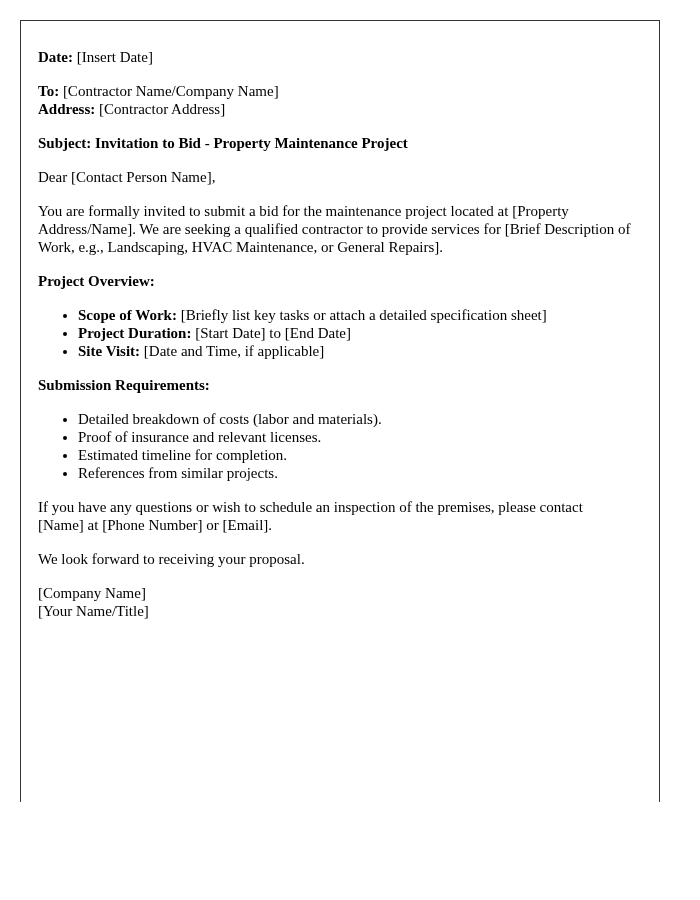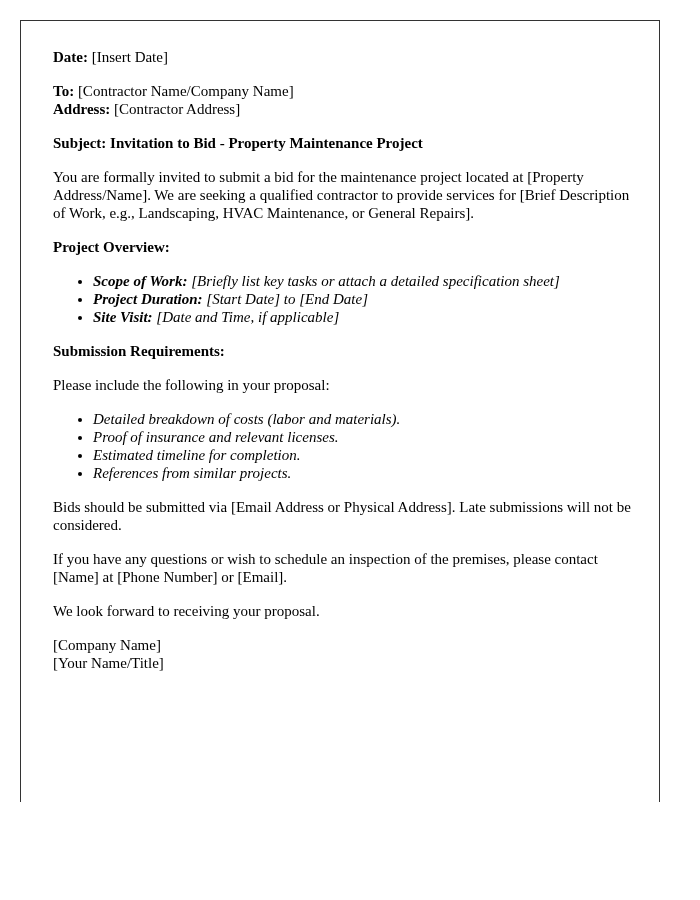--- a/index.html
+++ b/index.html
@@ -5,67 +5,66 @@
   html, body { margin: 0; padding: 0; background: #ffffff; }
   body { width: 700px; height: 900px; position: relative; overflow: hidden; }
   .letter {
     position: absolute;
     left: 20px; top: 20px;
     width: 640px; height: 782px;
     border-left: 1px solid #333;
     border-right: 1px solid #333;
     border-top: 1px solid #333;
     box-sizing: border-box;
-    padding: 27px 28px 0 32px;
+    padding: 27px 28px 0 17px;
     font-family: "Liberation Serif", "DejaVu Serif", serif;
     font-size: 15px;
     line-height: 18px;
     color: #000;
   }
   p { margin: 0 0 16px 0; }
   b { font-weight: bold; }
-  ul { margin: 0 0 16px 0; padding-left: 40px; font-style: italic; }
+  ul { margin: 0 0 16px 0; padding-left: 40px; }
   li { margin: 0; }
   .sig p { margin: 0; }
 </style>
 </head>
 <body>
 
 <div class="letter">
 
   <p><b>Date:</b> <span>[Insert Date]</span></p>
 
   <p>
     <b>To:</b> <span>[Contractor Name/Company Name]</span><br>
     <b>Address:</b> <span>[Contractor Address]</span>
   </p>
 
   <p><b>Subject: Invitation to Bid - Property Maintenance Project</b></p>
 
+  <p>Dear [Contact Person Name],</p>
 
   <p>You are formally invited to submit a bid for the maintenance project located at [Property Address/Name]. We are seeking a qualified contractor to provide services for [Brief Description of Work, e.g., Landscaping, HVAC Maintenance, or General Repairs].</p>
 
   <p><b>Project Overview:</b></p>
   <ul>
     <li><b>Scope of Work:</b> <span>[Briefly list key tasks or attach a detailed specification sheet]</span></li>
     <li><b>Project Duration:</b> <span>[Start Date] to [End Date]</span></li>
     <li><b>Site Visit:</b> <span>[Date and Time, if applicable]</span></li>
   </ul>
 
   <p><b>Submission Requirements:</b></p>
-  <p>Please include the following in your proposal:</p>
   <ul>
     <li>Detailed breakdown of costs (labor and materials).</li>
     <li>Proof of insurance and relevant licenses.</li>
     <li>Estimated timeline for completion.</li>
     <li>References from similar projects.</li>
   </ul>
 
 
-  <p>Bids should be submitted via [Email Address or Physical Address]. Late submissions will not be considered.</p>
 
   <p>If you have any questions or wish to schedule an inspection of the premises, please contact [Name] at [Phone Number] or [Email].</p>
 
   <p>We look forward to receiving your proposal.</p>
 
 
   <div class="sig">
     <p>[Company Name]</p>
     <p>[Your Name/Title]</p>
   </div>

